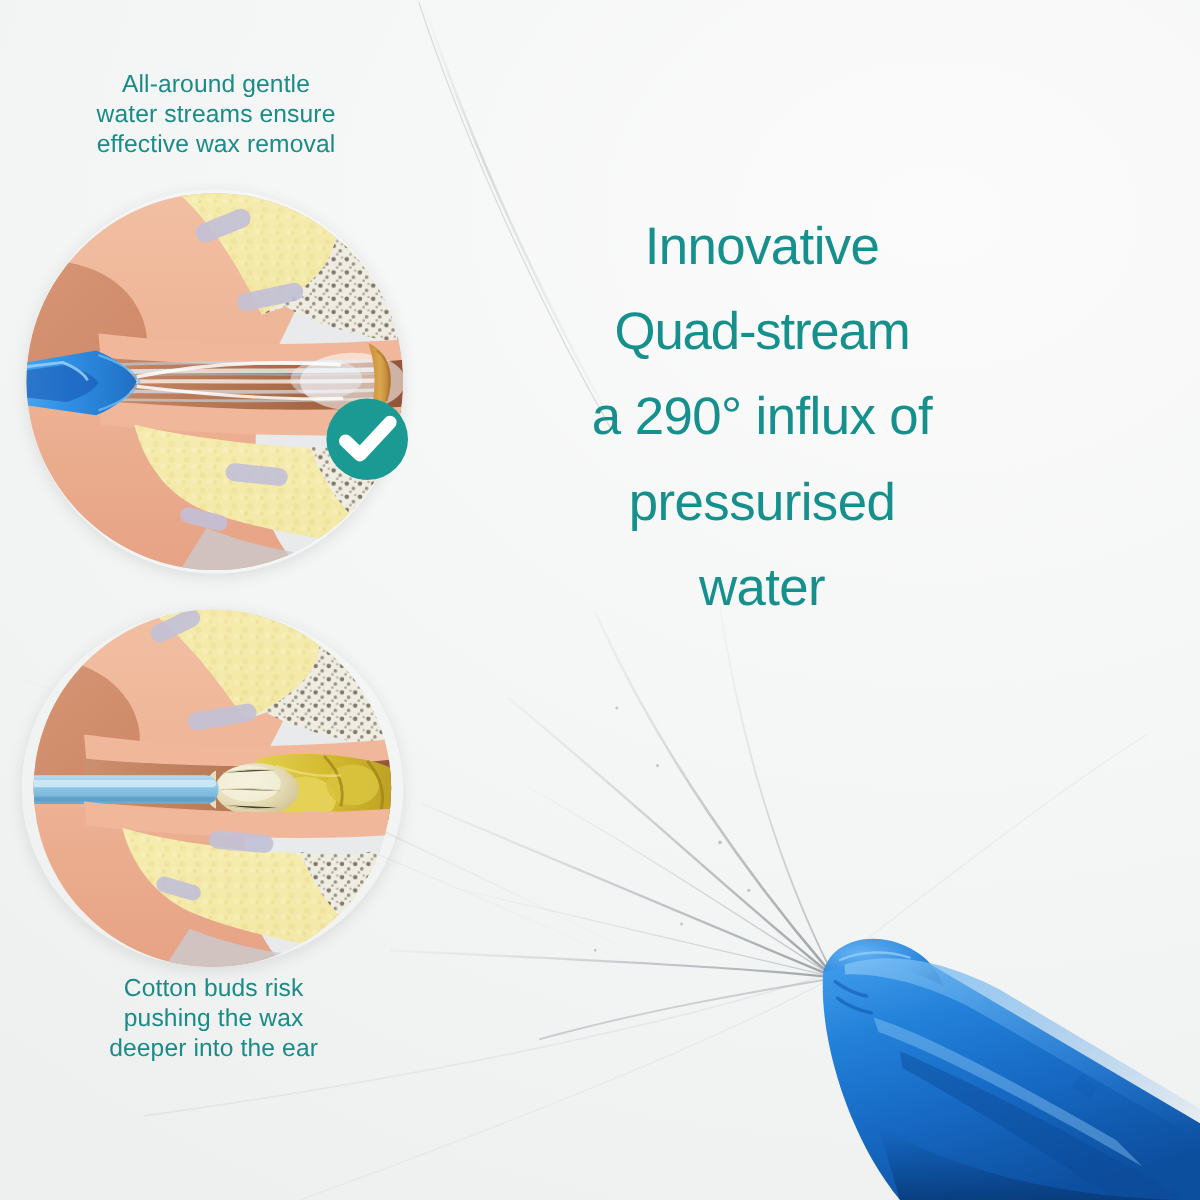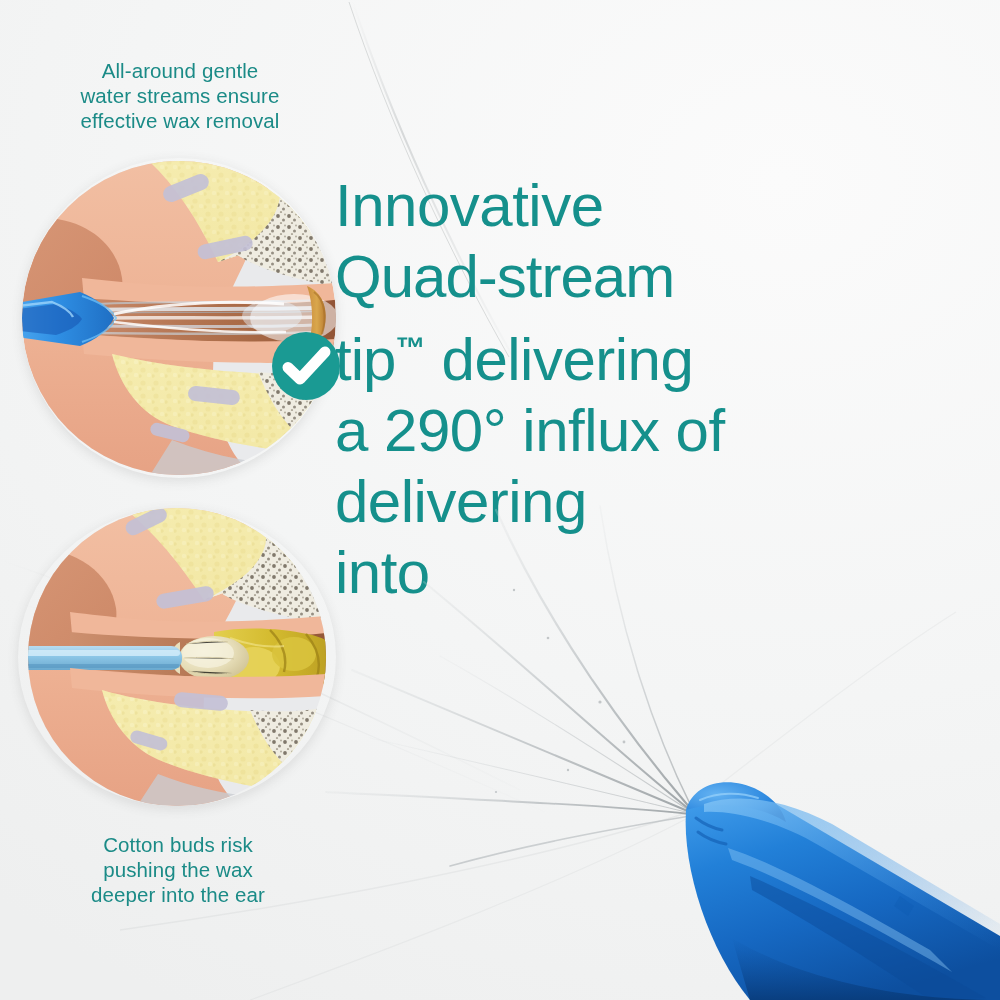--- a/index.html
+++ b/index.html
@@ -25,31 +25,31 @@
   .caption{
     position:absolute;
     text-align:center;
     color:#1b8b87;
     font-size:20.5px;
     line-height:25px;
     letter-spacing:.1px;
     white-space:pre-line;
   }
   #caption-top{left:20px;top:58px;width:320px;}
-  #caption-bottom{left:18px;top:832px;width:320px;}
+  #caption-bottom{left:18px;top:811px;width:320px;}
 
   
   #headline{
     position:absolute;
-    right:95px;
+    right:80px;
     top:170px;
     width:570px;
-    text-align:left;
+    text-align:center;
     color:#15908c;
-    font-size:60px;
+    font-size:44px;
     line-height:71px;
     letter-spacing:-0.5px;
   }
   #headline .lt{font-weight:300;}
   #headline .bd{font-weight:400;letter-spacing:-1px;}
   #headline sup{font-size:.5em;vertical-align:.72em;font-weight:700;letter-spacing:0;}
 
   
   .circle-wrap{position:absolute;}
   .circle{
@@ -356,29 +356,28 @@
 pushing the wax
 deeper into the ear</div>
 
   <div id="headline">
     <div>
       <span class="lt">Innovative</span>
     </div>
     <div>
       <span class="bd">Quad-stream</span>
     </div>
-    <div><span class="bd">tip</span><sup>™</sup><span class="lt"> delivering</span></div>
     <div>
       <span class="lt">a 290° influx of</span>
     </div>
     <div>
-      <span class="lt">delivering</span>
+      <span class="lt">pressurised</span>
     </div>
     <div>
-      <span class="lt">into</span>
+      <span class="lt">water</span>
     </div>
   </div>
 
   <svg id="jets" viewBox="0 0 560 420" width="560" height="420">
     <defs>
       <linearGradient id="jetG" x1="1" y1="1" x2="0" y2="0">
         <stop offset="0%" stop-color="#9aa0a3" stop-opacity=".95"></stop>
         <stop offset="45%" stop-color="#b6bbbe" stop-opacity=".8"></stop>
         <stop offset="100%" stop-color="#dcdfe0" stop-opacity=".25"></stop>
       </linearGradient>

